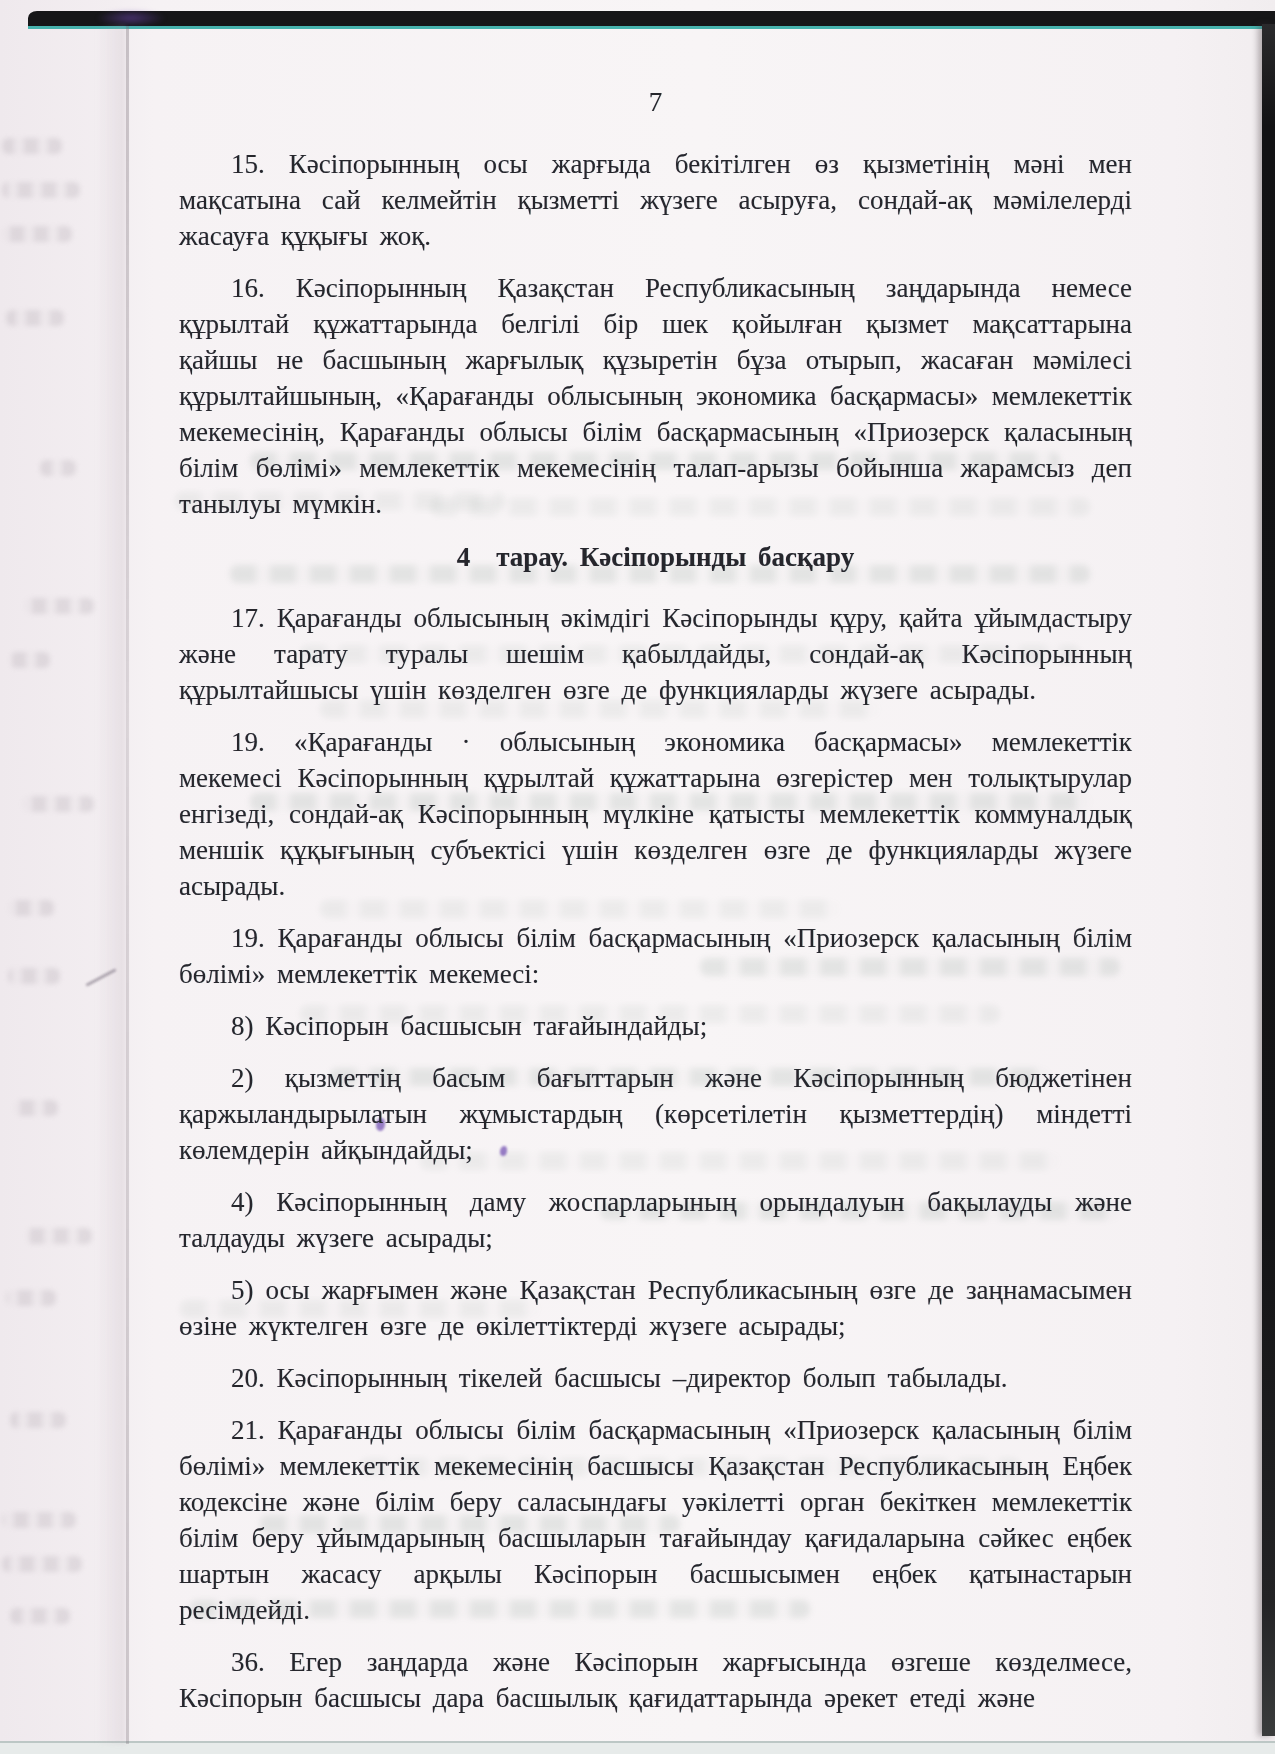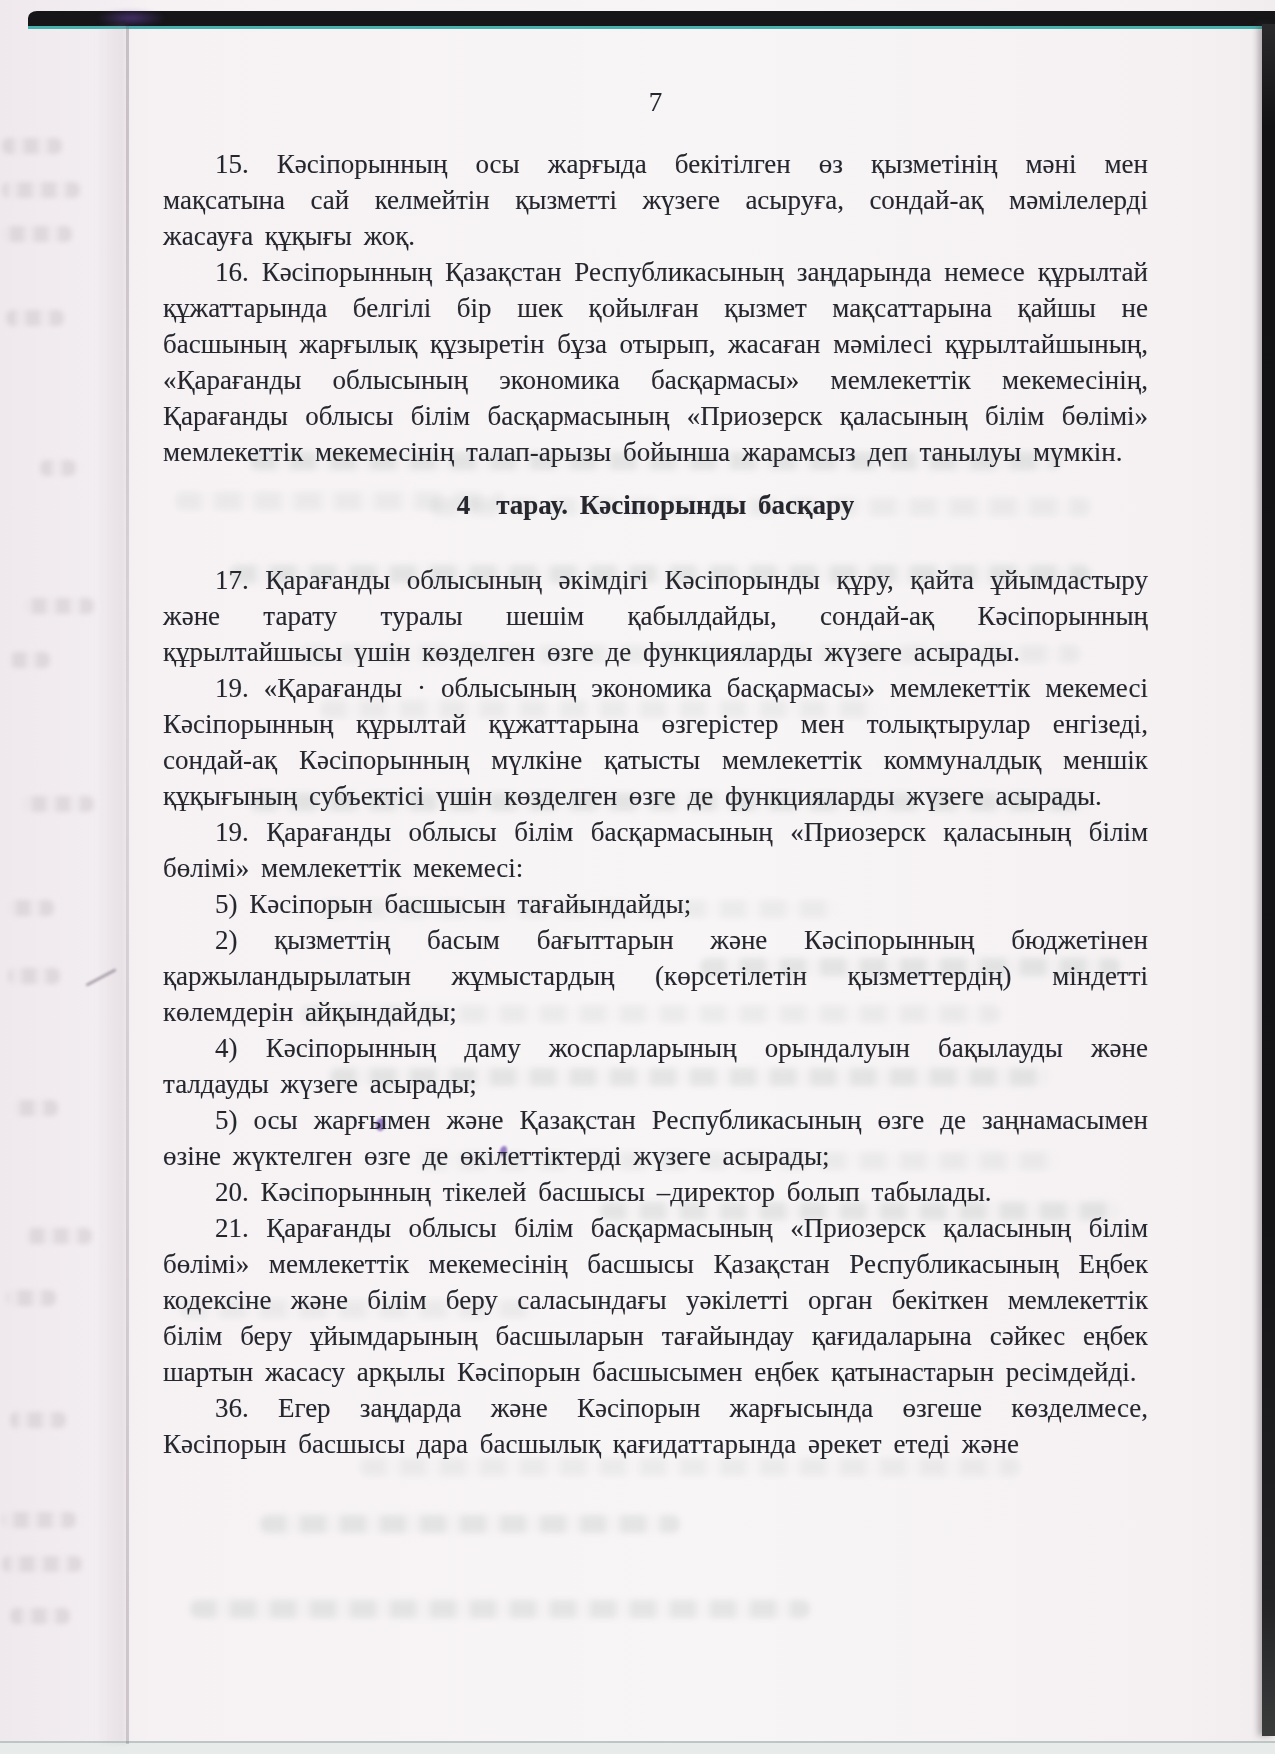--- a/index.html
+++ b/index.html
@@ -81,27 +81,27 @@
     color: #26262c;
     font-size: 27px;
     line-height: 36px;
     text-shadow: 0.5px 0 0 rgba(0,140,150,.18), -0.5px 0 0 rgba(170,30,90,.12);
   }
   .page-number {
     text-align: center;
     margin: 0 0 26px 0;
   }
   .para {
-    margin: 0;
+    margin: 16px;
     text-align: justify;
     text-indent: 52px;
     word-spacing: 5px;
   }
   .chapter-heading {
-    margin: 17px 0 39px 0;
+    margin: 17px 0 25px 0;
     text-align: center;
     font-weight: bold;
     text-indent: 0;
   }
   .chapter-heading .chapter-num { margin-right: 26px; }
 </style>
 </head>
 <body>
 
 <div class="scan-page">
@@ -159,21 +159,21 @@
     <p class="para">15. Кәсіпорынның осы жарғыда бекітілген өз қызметінің мәні мен мақсатына сай келмейтін қызметті жүзеге асыруға, сондай-ақ мәмілелерді жасауға құқығы жоқ.</p>
     <p class="para">16. Кәсіпорынның Қазақстан Республикасының заңдарында немесе құрылтай құжаттарында белгілі бір шек қойылған қызмет мақсаттарына қайшы не басшының жарғылық құзыретін бұза отырып, жасаған мәмілесі құрылтайшының, «Қарағанды облысының экономика басқармасы» мемлекеттік мекемесінің, Қарағанды облысы білім басқармасының «Приозерск қаласының білім бөлімі» мемлекеттік мекемесінің талап-арызы бойынша жарамсыз деп танылуы мүмкін.</p>
 
     <p class="para chapter-heading">
       <span class="chapter-num">4</span><span>тарау. Кәсіпорынды басқару</span>
     </p>
 
     <p class="para">17. Қарағанды облысының әкімдігі Кәсіпорынды құру, қайта ұйымдастыру және тарату туралы шешім қабылдайды, сондай-ақ Кәсіпорынның құрылтайшысы үшін көзделген өзге де функцияларды жүзеге асырады.</p>
     <p class="para">19. «Қарағанды · облысының экономика басқармасы» мемлекеттік мекемесі Кәсіпорынның құрылтай құжаттарына өзгерістер мен толықтырулар енгізеді, сондай-ақ Кәсіпорынның мүлкіне қатысты мемлекеттік коммуналдық меншік құқығының субъектісі үшін көзделген өзге де функцияларды жүзеге асырады.</p>
     <p class="para">19. Қарағанды облысы білім басқармасының «Приозерск қаласының білім бөлімі» мемлекеттік мекемесі:</p>
-    <p class="para">5) Кәсіпорын басшысын тағайындайды;</p>
+    <p class="para">8) Кәсіпорын басшысын тағайындайды;</p>
     <p class="para">2) қызметтің басым бағыттарын және Кәсіпорынның бюджетінен қаржыландырылатын жұмыстардың (көрсетілетін қызметтердің) міндетті көлемдерін айқындайды;</p>
     <p class="para">4) Кәсіпорынның даму жоспарларының орындалуын бақылауды және талдауды жүзеге асырады;</p>
     <p class="para">5) осы жарғымен және Қазақстан Республикасының өзге де заңнамасымен өзіне жүктелген өзге де өкілеттіктерді жүзеге асырады;</p>
     <p class="para">20. Кәсіпорынның тікелей басшысы –директор болып табылады.</p>
     <p class="para">21. Қарағанды облысы білім басқармасының «Приозерск қаласының білім бөлімі» мемлекеттік мекемесінің басшысы Қазақстан Республикасының Еңбек кодексіне және білім беру саласындағы уәкілетті орган бекіткен мемлекеттік білім беру ұйымдарының басшыларын тағайындау қағидаларына сәйкес еңбек шартын жасасу арқылы Кәсіпорын басшысымен еңбек қатынастарын ресімдейді.</p>
     <p class="para">36. Егер заңдарда және Кәсіпорын жарғысында өзгеше көзделмесе, Кәсіпорын басшысы дара басшылық қағидаттарында әрекет етеді және</p>
   </div>
 
 </div>
 

